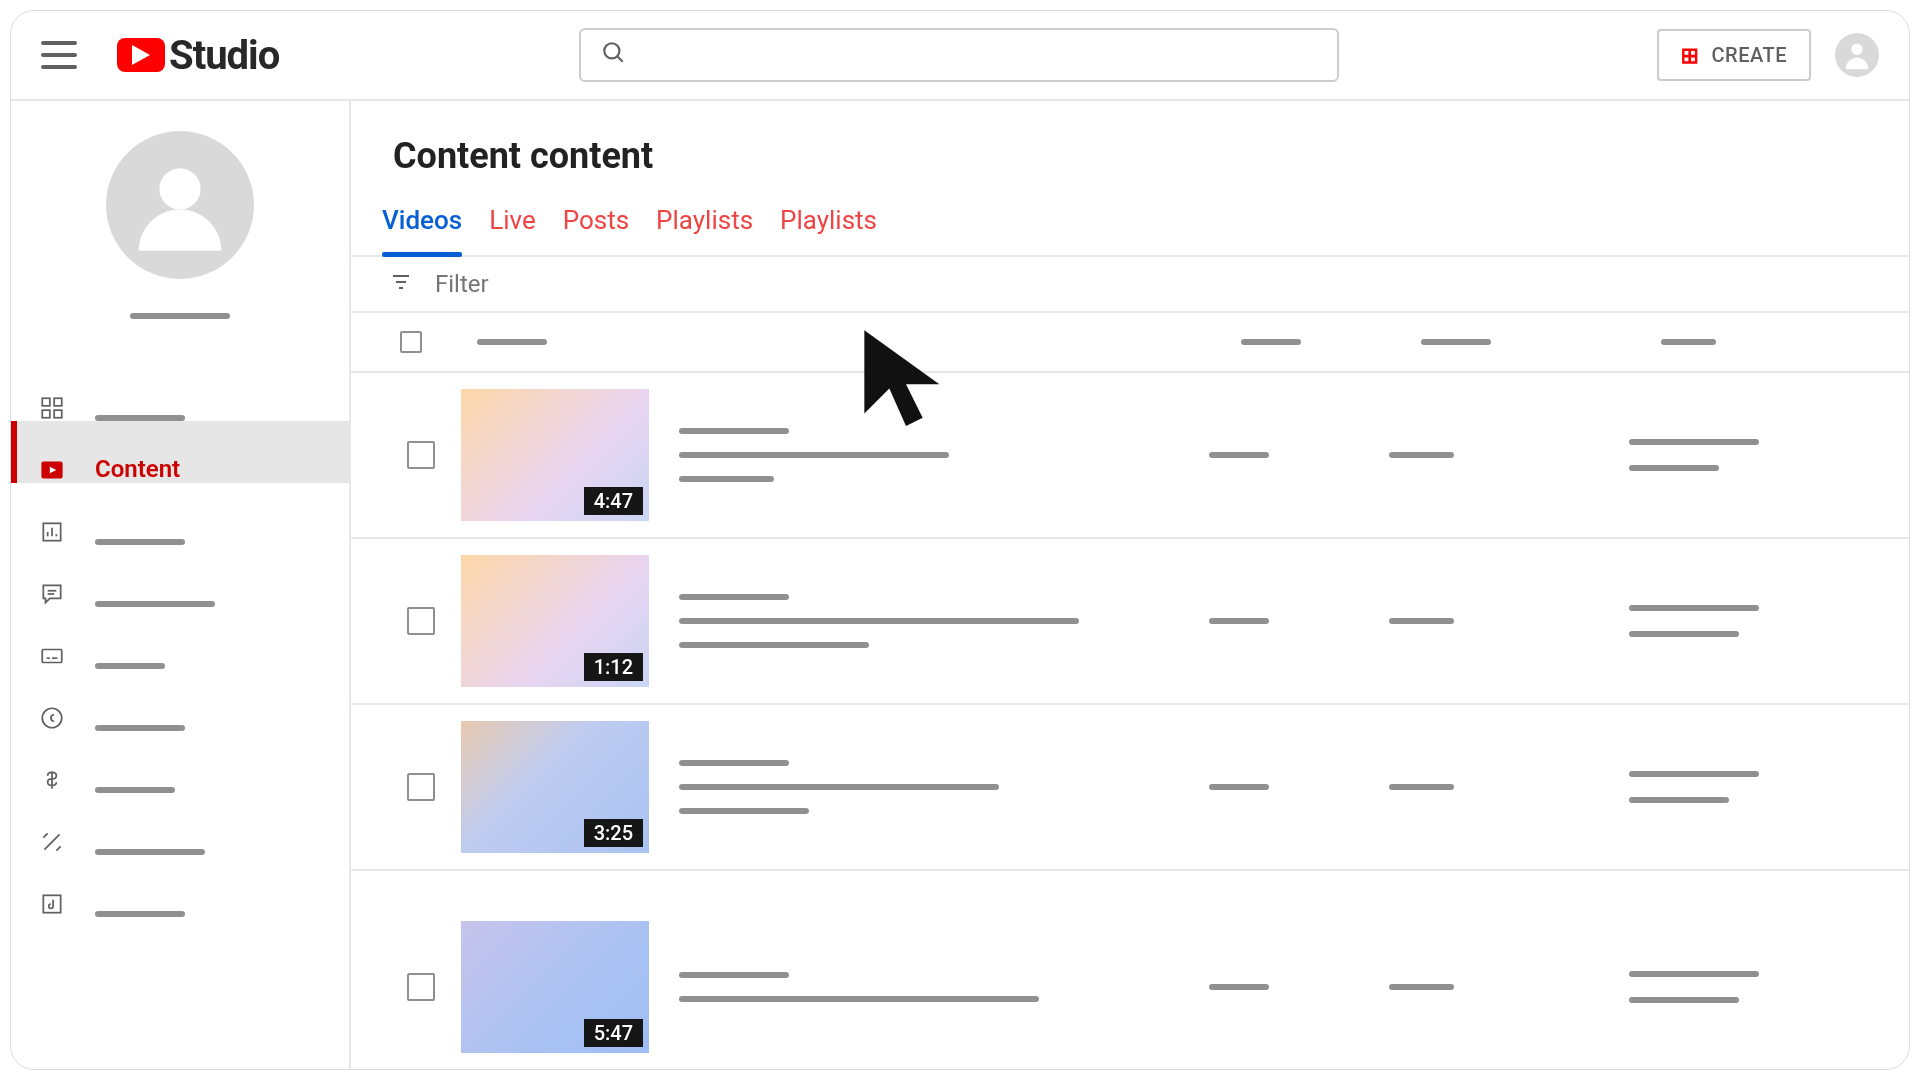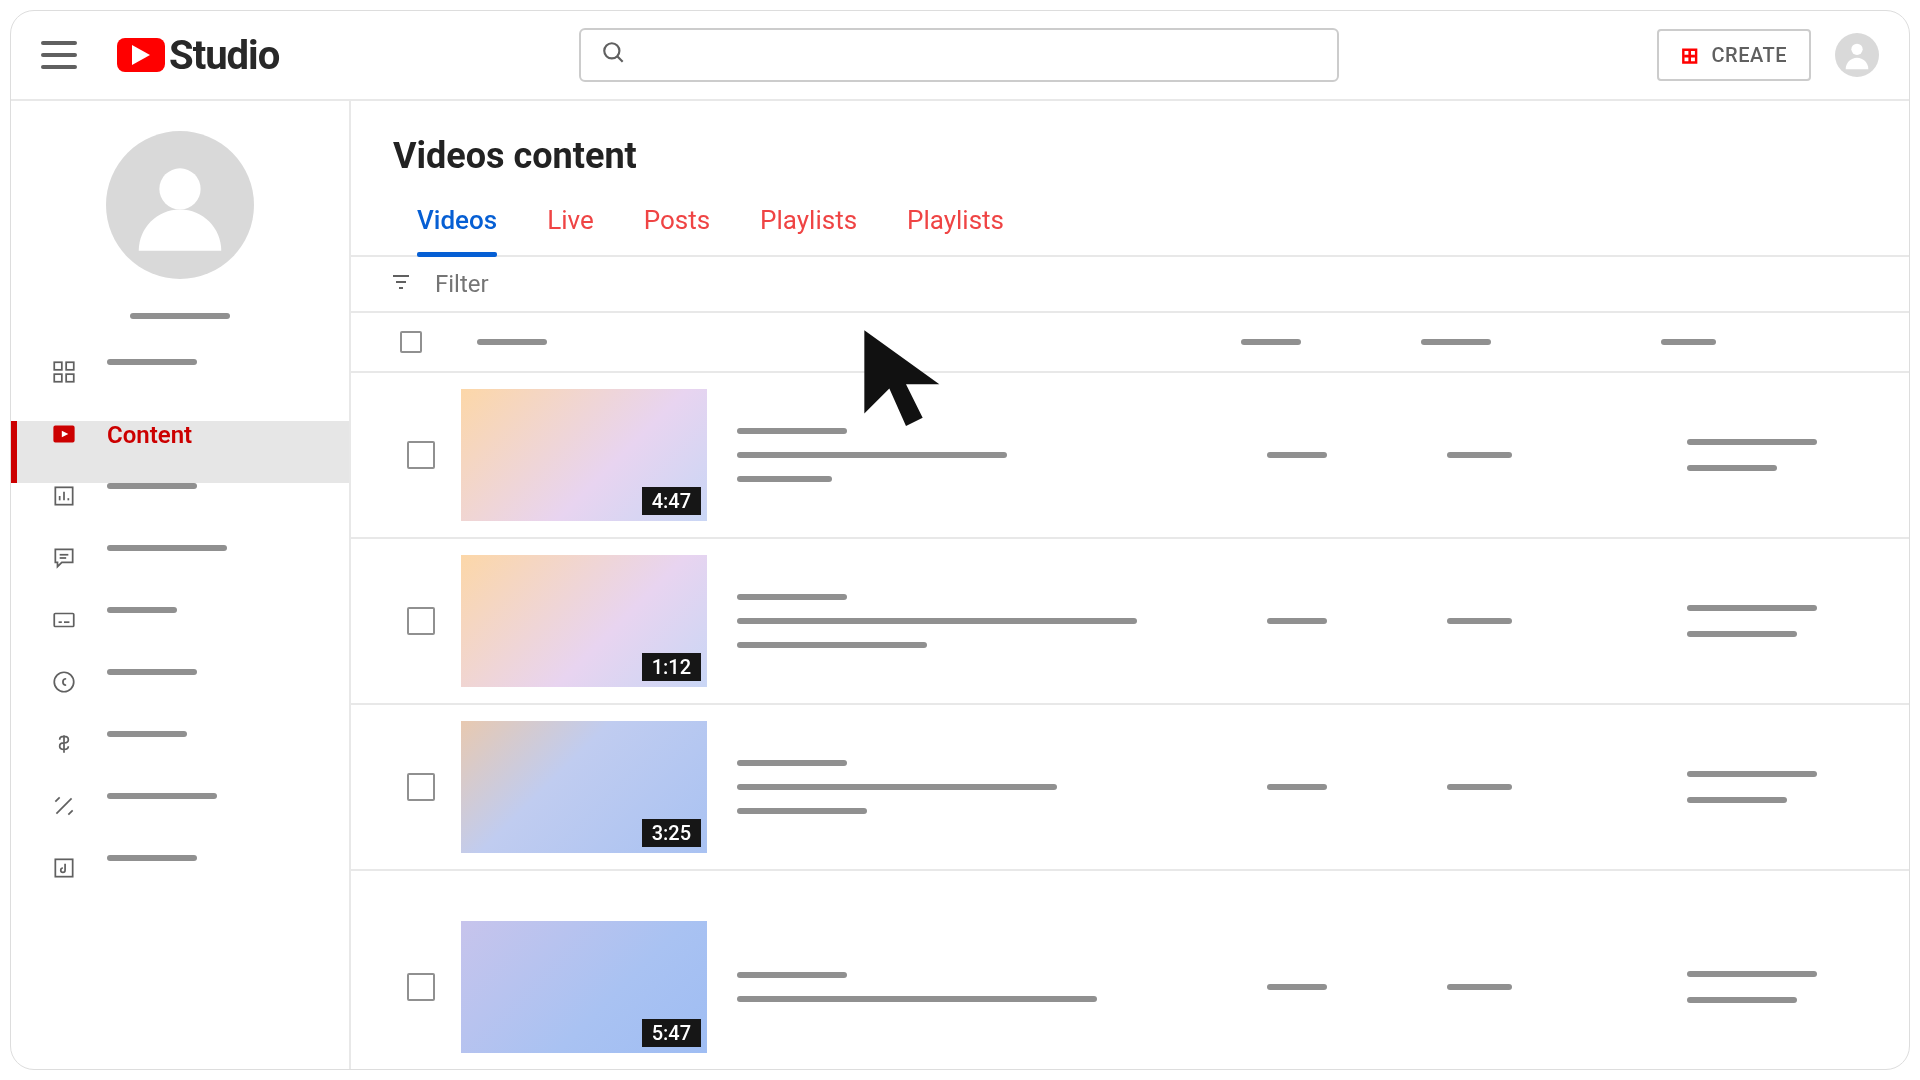--- a/index.html
+++ b/index.html
@@ -25,54 +25,54 @@
 
     
     .body { display:flex; height:calc(100% - 90px); }
     .sidebar { width:340px; border-right:2px solid #e8e8e8; display:flex; flex-direction:column; }
     .channel-block { display:flex; flex-direction:column; align-items:center; padding:30px 0 40px 0; }
     .channel-avatar { width:148px; height:148px; border-radius:50%; background:#d9d9d9; display:flex; align-items:center; justify-content:center; }
     .channel-avatar svg { fill:#fff; }
     .channel-name-ph { width:100px; height:6px; background:#909090; border-radius:3px; margin-top:34px; }
 
     .nav { display:flex; flex-direction:column; }
-    .nav-item { height:62px; display:flex; align-items:flex-start; padding-left:40px; gap:30px; cursor:pointer; position:relative; }
+    .nav-item { height:62px; display:flex; align-items:flex-end; padding-left:28px; gap:30px; cursor:pointer; position:relative; }
     .nav-item.active { background:#e6e6e6; }
     .nav-item.active::before { content:""; position:absolute; left:0; top:0; bottom:0; width:6px; background:#cc0000; }
     .nav-item .nav-icon { width:26px; height:26px; display:flex; align-items:center; justify-content:center; }
     .nav-item .nav-icon svg { stroke:#606060; fill:none; stroke-width:1.6; }
     .nav-item.active .nav-icon svg { stroke:#cc0000; fill:#cc0000; }
     .nav-label-ph { height:6px; background:#909090; border-radius:3px; }
     .nav-item .nav-label-text { font-size:24px; font-weight:600; color:#cc0000; }
 
     
     .main { flex:1; display:flex; flex-direction:column; overflow:hidden; }
     .page-title { font-size:36px; font-weight:700; color:#222; padding:34px 0 0 42px; }
-    .tabs { display:flex; gap:50px; padding:28px 0 0 66px; border-bottom:2px solid #e8e8e8; }
+    .tabs { display:flex; gap:27px; padding:28px 0 0 31px; border-bottom:2px solid #e8e8e8; }
     .tab { font-size:26px; color:#ef4444; padding-bottom:20px; cursor:pointer; position:relative; }
     .tab.active { color:#065fd4; font-weight:500; }
     .tab.active::after { content:""; position:absolute; left:0; right:0; bottom:-2px; height:5px; background:#065fd4; border-radius:2px; }
 
     .filter-row { height:56px; display:flex; align-items:center; padding-left:38px; border-bottom:2px solid #e8e8e8; gap:22px; }
     .filter-row svg { stroke:#606060; }
     .filter-row input { border:none; outline:none; font-size:24px; color:#909090; background:transparent; }
 
     .table-head { height:60px; display:flex; align-items:center; border-bottom:2px solid #e8e8e8; padding-left:30px; }
     .th-checkbox { width:60px; display:flex; justify-content:center; }
     .th-checkbox .cb { width:22px; height:22px; border:2px solid #909090; border-radius:2px; }
     .ph { background:#909090; border-radius:4px; }
     .col-a { width:800px; }
     .col-b { width:180px; }
     .col-c { width:240px; }
     .col-d { width:200px; }
 
     .row { display:flex; align-items:center; border-bottom:2px solid #e8e8e8; padding:16px 0 16px 30px; }
     .row .cb-cell { width:80px; display:flex; justify-content:center; }
     .row .cb { width:28px; height:28px; border:2px solid #909090; border-radius:2px; }
-    .thumb { width:246px; height:132px; position:relative; background:linear-gradient(135deg,#fcd7a8 0%, #e8d4f0 60%, #c9d6f5 100%); }
+    .thumb { width:188px; height:132px; position:relative; background:linear-gradient(135deg,#fcd7a8 0%, #e8d4f0 60%, #c9d6f5 100%); }
     .thumb.blue { background:linear-gradient(135deg,#e8c9b0 0%, #c0ccf0 40%, #a9c2f2 100%); }
     .thumb.blue2 { background:linear-gradient(135deg,#c7c4ec 0%, #a9c2f2 60%, #9fbdf3 100%); }
     .duration { position:absolute; right:6px; bottom:6px; background:#161616; color:#fff; font-size:20px; font-weight:500; padding:2px 10px; }
     .meta { width:560px; padding-left:30px; display:flex; flex-direction:column; gap:18px; }
     .meta .ph { height:6px; }
     .col-cell { display:flex; flex-direction:column; gap:20px; }
 
     
     .cursor { position:absolute; left:845px; top:310px; }
     .cursor svg { fill:#111; }
@@ -216,21 +216,21 @@
                 <rect x="4" y="4" width="16" height="16"></rect>
                 <path d="M13 8v6a2 2 0 1 1-2-2"></path>
               </svg>
           </span>
           <div class="nav-label-ph" style="width:90px;"></div>
         </div>
       </div>
     </div>
 
     <div class="main">
-      <div class="page-title">Videos content</div>
+      <div class="page-title">Content content</div>
 
       <div class="tabs">
         <div class="tab active">Videos</div>
         <div class="tab">Live</div>
         <div class="tab">Posts</div>
         <div class="tab">Playlists</div>
         <div class="tab">Playlists</div>
       </div>
 
       <div class="filter-row">

